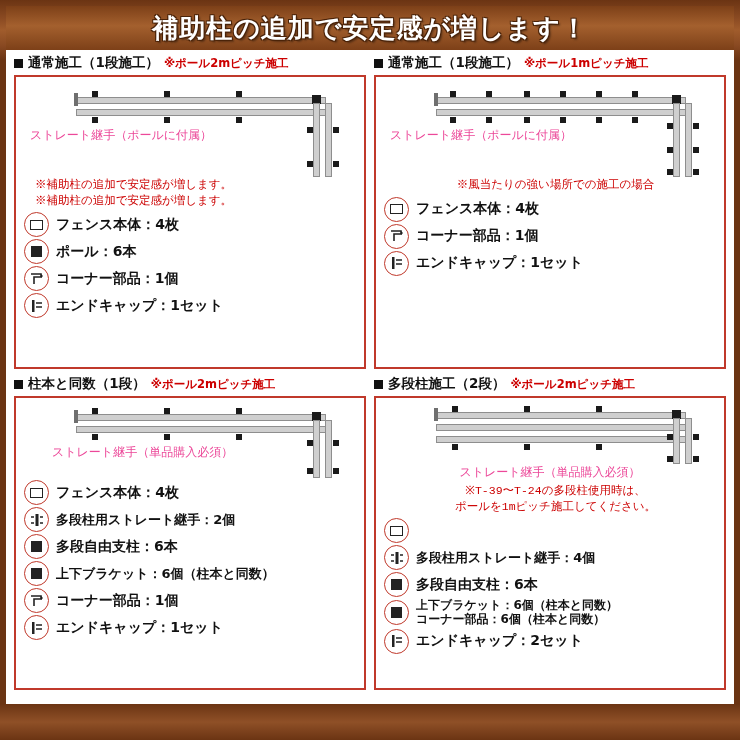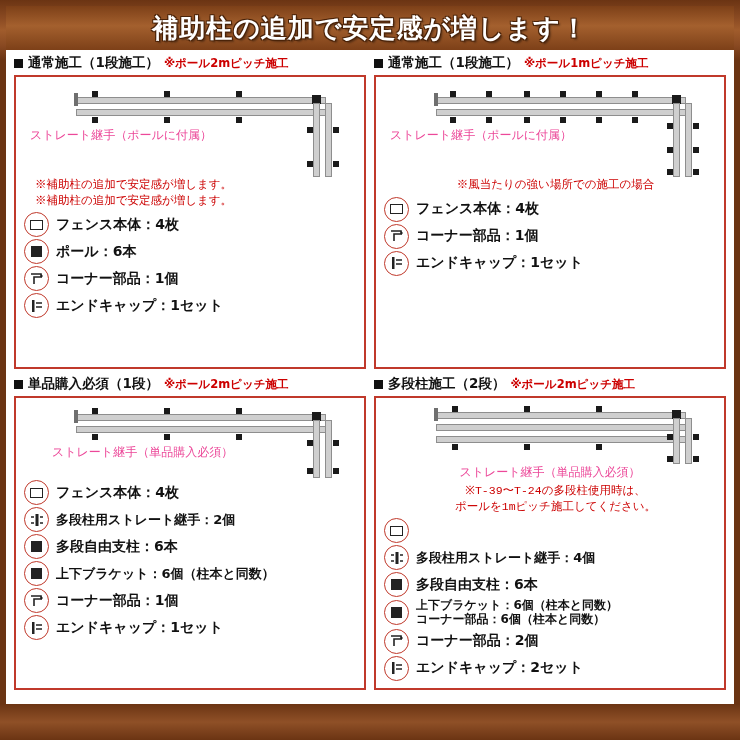--- a/index.html
+++ b/index.html
@@ -284,21 +284,21 @@
             </span>
             <span class="part-label">エンドキャップ：1セット</span>
           </div>
         </div>
       </div>
     </div>
 
     <div class="panel">
       <div class="panel-head">
         <span class="sq"></span>
-        <span class="panel-title">単品購入必須（1段）</span>
+        <span class="panel-title">柱本と同数（1段）</span>
         <span class="panel-note">※ポール2mピッチ施工</span>
       </div>
       <div class="panel-body">
         <div class="diagram" style="height:74px">
           <div class="rail" style="left:52px; top:10px; width:250px;"></div>
           <div class="rail" style="left:52px; top:22px; width:250px;"></div>
           <div class="cap" style="left:50px; top:6px;"></div>
           <div class="nub" style="left:68px; top:4px;"></div>
           <div class="nub" style="left:140px; top:4px;"></div>
           <div class="nub" style="left:212px; top:4px;"></div>
@@ -419,29 +419,20 @@
                   <span class="g-pole"></span>
                 </span>
             <span class="part-stack">
               <span class="part-label tiny">上下ブラケット：6個（柱本と同数）</span>
               <span class="part-label tiny">コーナー部品：6個（柱本と同数）</span>
             </span>
           </div>
           <div class="part-row">
             <span class="icon-box">
               <svg width="16" height="16" viewBox="0 0 16 16">
-                <path d="M2 3 H12 V6 H5 V13" fill="none" stroke="#222" stroke-width="1.6"></path>
-                <path d="M12 3 L14 5 L12 7 Z" fill="#222"></path>
-              </svg>
-            </span>
-            <span class="part-label">コーナー部品：2個</span>
-          </div>
-          <div class="part-row">
-            <span class="icon-box">
-              <svg width="16" height="16" viewBox="0 0 16 16">
                 <rect x="3" y="2" width="2.5" height="12" fill="#222"></rect>
                 <path d="M7 5 H13 M7 9 H13" stroke="#222" stroke-width="1.5"></path>
               </svg>
             </span>
             <span class="part-label">エンドキャップ：2セット</span>
           </div>
         </div>
       </div>
     </div>
 

